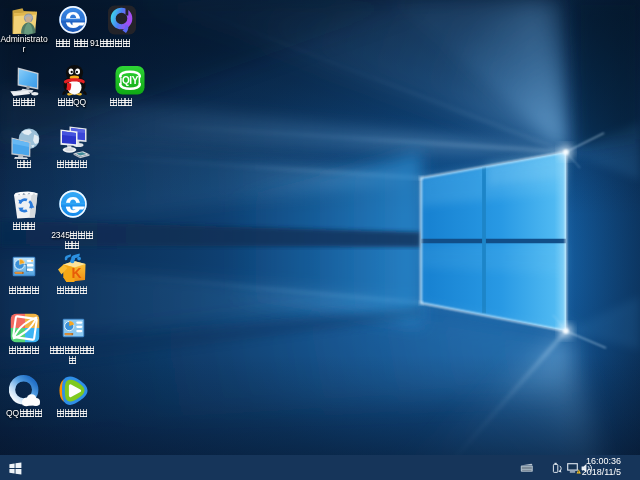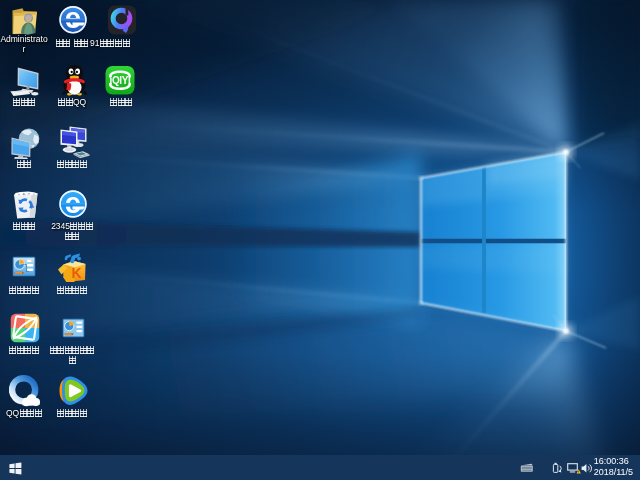--- a/index.html
+++ b/index.html
@@ -8,21 +8,21 @@
 .ic{position:absolute;width:32px;height:32px;}
 .lb{position:absolute;width:68px;text-align:center;font-size:8.5px;line-height:10px;color:#fff;
 text-shadow:1px 1px 2px rgba(0,0,0,.95), 0 0 2px rgba(0,0,0,.7);}
 .g{display:inline-block;width:7px;height:8px;margin:0 .3px;vertical-align:-0.5px;
 background:
  repeating-linear-gradient(0deg, rgba(255,255,255,.9) 0 1.1px, rgba(255,255,255,0) 1.1px 2.6px),
  repeating-linear-gradient(90deg, rgba(255,255,255,.7) 0 1px, rgba(255,255,255,0) 1px 2.8px);
 filter:drop-shadow(0.8px 0.8px 0.6px rgba(0,0,0,.75));}
 .sp{display:inline-block;width:3px;}
 #bar{position:absolute;left:0;top:455px;width:640px;height:25px;background:#16355a;}
-#clk{position:absolute;right:7px;top:456px;font-size:9px;line-height:10.5px;color:#fff;}
+#clk{position:absolute;right:19px;top:456px;text-align:right;font-size:9px;line-height:10.5px;color:#fff;}
 .tray{position:absolute;top:461px;}
 </style></head>
 <body>
 <div id="scr">
 <svg id="wall" width="640" height="480" viewBox="0 0 640 480">
 <defs>
  <radialGradient id="bg" cx="0.78" cy="0.54" r="0.95">
   <stop offset="0" stop-color="#1769b0"></stop>
   <stop offset="0.26" stop-color="#11518f"></stop>
   <stop offset="0.52" stop-color="#0d3a68"></stop>
@@ -249,21 +249,21 @@
 <ellipse cx="12" cy="7.5" rx="2.4" ry="2.9" fill="#fff"></ellipse>
 <ellipse cx="18.6" cy="7.5" rx="2.4" ry="2.9" fill="#fff"></ellipse>
 <circle cx="12.7" cy="8" r="1.15" fill="#0d0d0d"></circle>
 <circle cx="17.9" cy="8" r="1.15" fill="#0d0d0d"></circle>
 <ellipse cx="15.4" cy="13.4" rx="4.7" ry="1.9" fill="#f5ad1b"></ellipse>
 <path d="M6,16.2 c5.5,-2.6 13.5,-2.6 19,0 c1.2,0.7 1,2.4 -0.3,3.2 c-5.5,-2.4 -12.9,-2.4 -18.4,0 c-1.6,-0.7 -2,-2.3 -0.3,-3.2 Z" fill="#e32024"></path>
 <path d="M7.8,18.6 l4.4,0.8 c0.2,2.8 -0.2,5.6 -1.4,7.4 l-3.6,-1.2 c1,-2.2 0.8,-4.5 0.6,-7 Z" fill="#e32024"></path>
 <path d="M9.2,28.9 c-1.7,0.7 -1.4,2.4 1.2,2.5 c1.6,0 3.1,-0.5 3.6,-1.4 Z" fill="#f0b929"></path>
 <path d="M21.8,28.9 c1.7,0.7 1.4,2.4 -1.2,2.5 c-1.6,0 -3.1,-0.5 -3.6,-1.4 Z" fill="#f0b929"></path>
 </svg></div>
-<div class="ic" style="left:104px;top:64px" id="i-iqy"><svg width="32" height="32" viewBox="0 0 32 32">
+<div class="ic" style="left:114px;top:64px" id="i-iqy"><svg width="32" height="32" viewBox="0 0 32 32">
 <defs>
           <linearGradient id="iqg" x1="0" y1="0" x2="0" y2="1">
 <stop offset="0" stop-color="#2fd535"></stop>
             <stop offset="1" stop-color="#0fa814"></stop>
           </linearGradient>
         </defs>
 <rect x="1.5" y="2" width="29" height="28.5" rx="7" fill="url(#iqg)"></rect>
 <path d="M6.2,12.5 c0,-3 4.4,-4.8 9.8,-4.8 c5.4,0 9.8,1.8 9.8,4.8 M25.8,20 c0,3 -4.4,4.8 -9.8,4.8 c-5.4,0 -9.8,-1.8 -9.8,-4.8" fill="none" stroke="#fff" stroke-width="2.5" stroke-linecap="round"></path>
 <text x="16" y="20.3" font-size="10" font-weight="bold" fill="#fff" text-anchor="middle" font-family="Liberation Sans" letter-spacing="-0.4">iQIYI</text>
 </svg></div>
@@ -411,21 +411,21 @@
 
 <div class="lb" style="left:-10px;top:34px">Administrato<br>r</div>
 <div class="lb" style="left:38px;top:38px"><i class="g"></i><i class="g"></i><span class="sp"></span><i class="g"></i><i class="g"></i></div>
 <div class="lb" style="left:76px;top:38px">91<i class="g"></i><i class="g"></i><i class="g"></i><i class="g"></i></div>
 <div class="lb" style="left:-10px;top:97px"><i class="g"></i><i class="g"></i><i class="g"></i></div>
 <div class="lb" style="left:38px;top:97px"><i class="g"></i><i class="g"></i>QQ</div>
 <div class="lb" style="left:87px;top:97px"><i class="g"></i><i class="g"></i><i class="g"></i></div>
 <div class="lb" style="left:-10px;top:159px"><i class="g"></i><i class="g"></i></div>
 <div class="lb" style="left:38px;top:159px"><i class="g"></i><i class="g"></i><i class="g"></i><i class="g"></i></div>
 <div class="lb" style="left:-10px;top:221px"><i class="g"></i><i class="g"></i><i class="g"></i></div>
-<div class="lb" style="left:38px;top:221px">2345<i class="g"></i><i class="g"></i><i class="g"></i><br><i class="g"></i><i class="g"></i></div>
+<div class="lb" style="left:38px;top:230px">2345<i class="g"></i><i class="g"></i><i class="g"></i><br><i class="g"></i><i class="g"></i></div>
 <div class="lb" style="left:-10px;top:285px"><i class="g"></i><i class="g"></i><i class="g"></i><i class="g"></i></div>
 <div class="lb" style="left:38px;top:285px"><i class="g"></i><i class="g"></i><i class="g"></i><i class="g"></i></div>
 <div class="lb" style="left:-10px;top:345px"><i class="g"></i><i class="g"></i><i class="g"></i><i class="g"></i></div>
 <div class="lb" style="left:38px;top:345px"><i class="g"></i><i class="g"></i><i class="g"></i><i class="g"></i><i class="g"></i><i class="g"></i><br><i class="g"></i></div>
 <div class="lb" style="left:-10px;top:408px">QQ<i class="g"></i><i class="g"></i><i class="g"></i></div>
 <div class="lb" style="left:38px;top:408px"><i class="g"></i><i class="g"></i><i class="g"></i><i class="g"></i></div>
 
 <div id="bar"></div>
 <svg class="tray" style="left:9px;top:462px" width="13" height="13" viewBox="0 0 13 13">
  <polygon points="0.4,2.3 5.6,1.5 5.6,6 0.4,6" fill="#eef3f7"></polygon>

